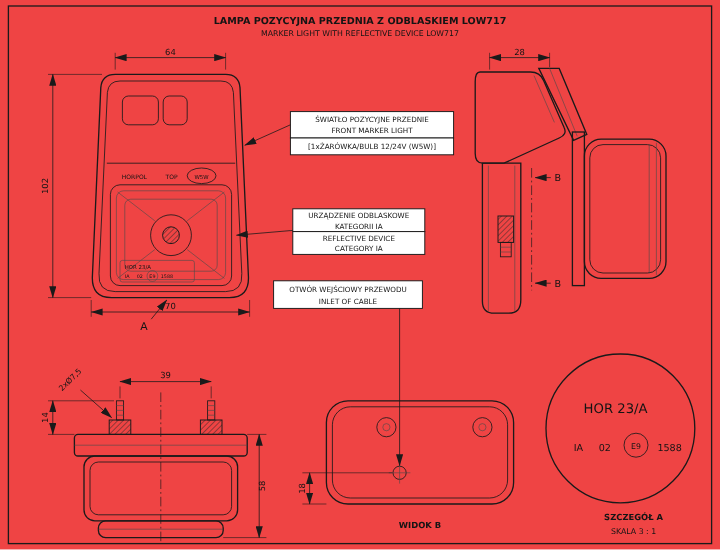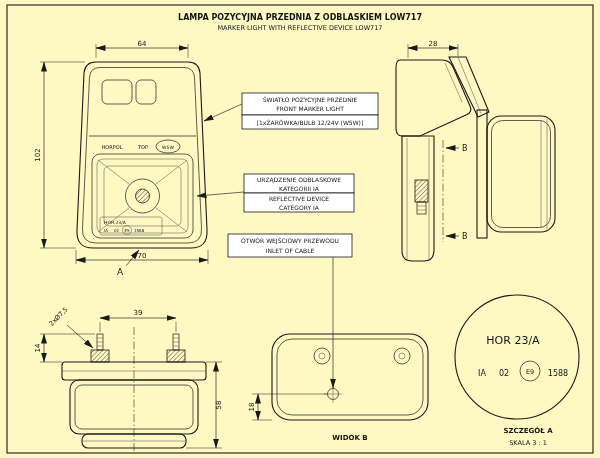--- a/index.html
+++ b/index.html
@@ -1,16 +1,16 @@
 <!DOCTYPE html>
 <html><head>
 <meta charset="utf-8">
 <style>
   html,body{margin:0;padding:0;background:#fff;}
-  .page{position:relative;width:600px;height:458px;background:#fef9c3;overflow:hidden;}
+  .page{position:relative;width:600px;height:458px;background:#ef4444;overflow:hidden;}
   svg{display:block;}
   svg text{font-family:"DejaVu Sans",sans-serif;fill:#141414;}
   .s1{stroke:#1a1a1a;stroke-width:1.1;fill:none;}
   .s07{stroke:#1a1a1a;stroke-width:0.7;fill:none;}
   .s05{stroke:#4a4a4a;stroke-width:0.5;fill:none;}
   .dim{stroke:#1a1a1a;stroke-width:0.65;fill:none;}
   .ext{stroke:#1a1a1a;stroke-width:0.5;fill:none;}
   .cl{stroke:#1a1a1a;stroke-width:0.55;fill:none;stroke-dasharray:8 2.5 1.5 2.5;}
   .box{fill:#ffffff;stroke:#1a1a1a;stroke-width:0.8;}
   .hatchf{fill:url(#hatch);stroke:#1a1a1a;stroke-width:0.8;}

